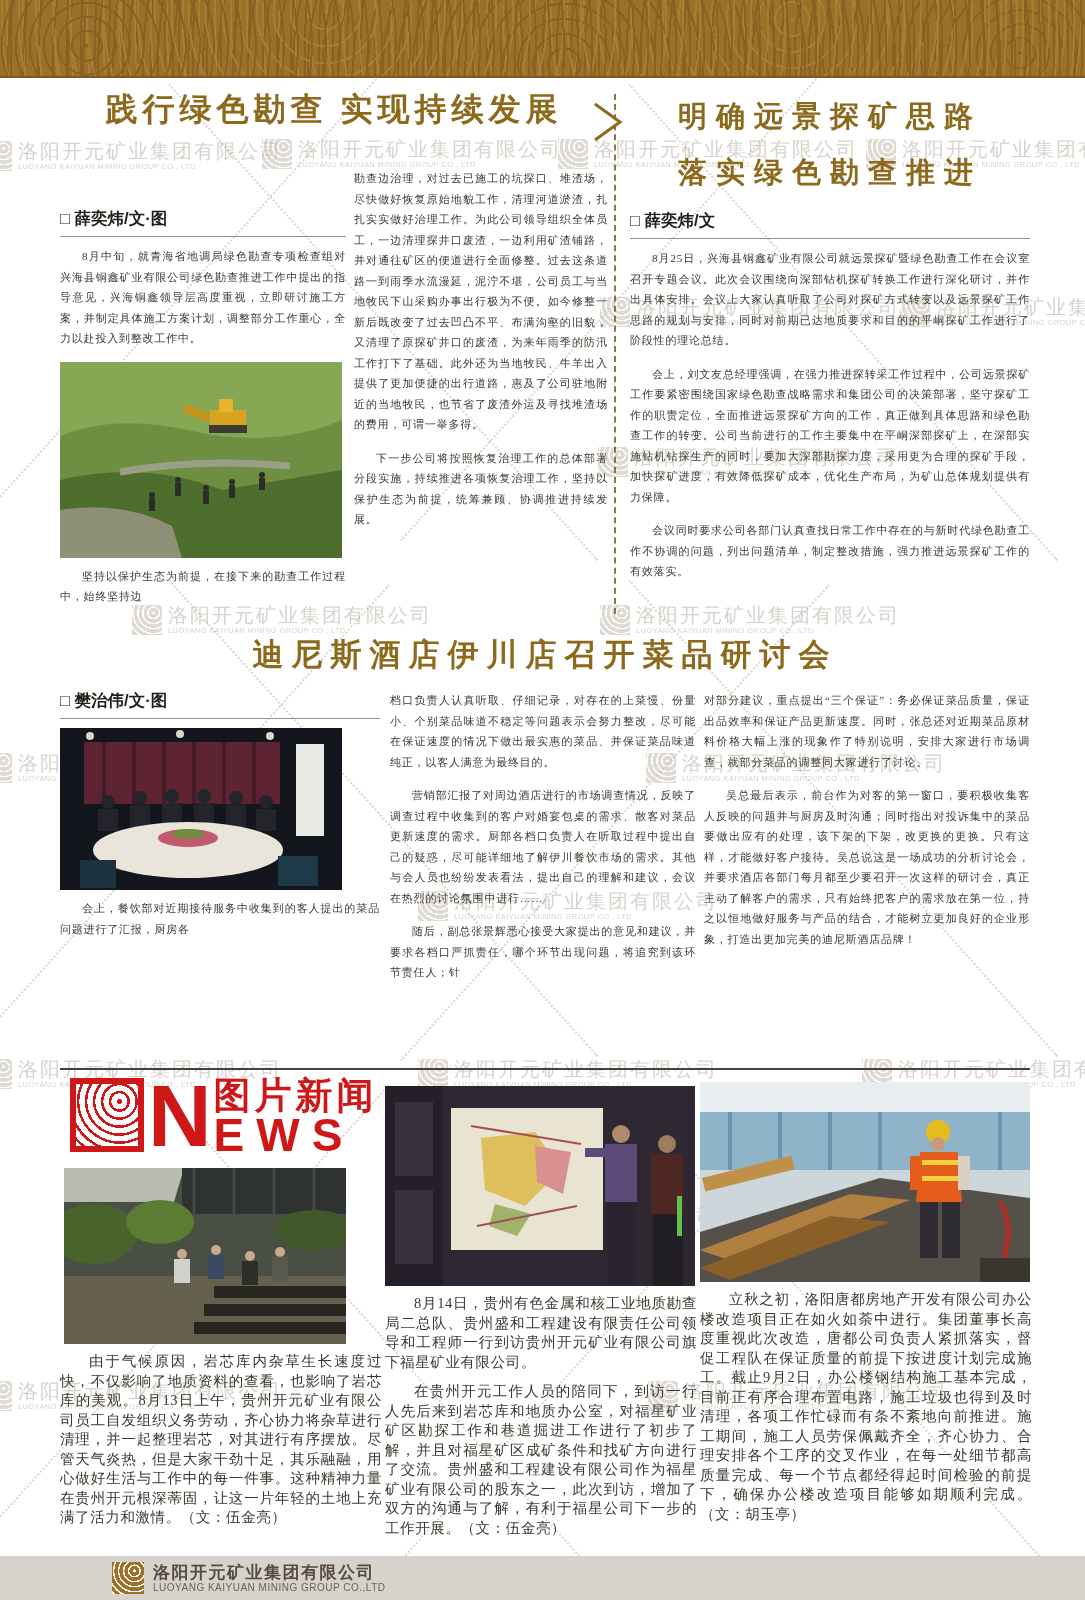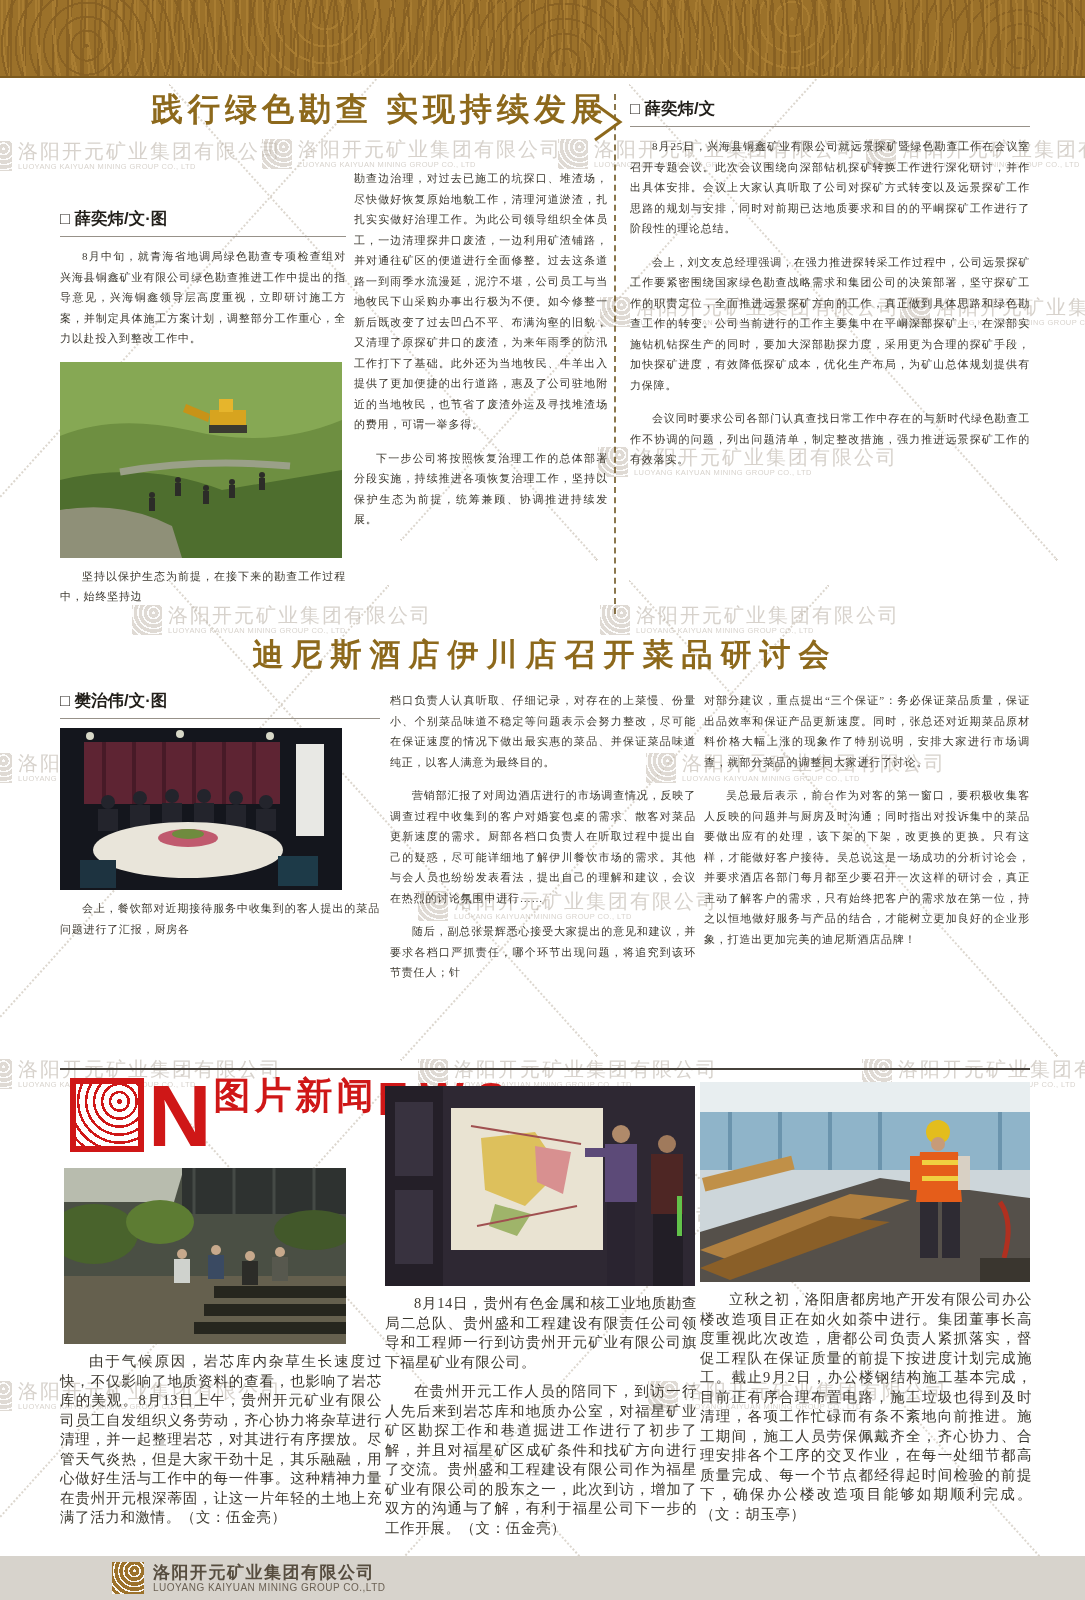--- a/index.html
+++ b/index.html
@@ -28,42 +28,42 @@
   h1{margin:0;font-weight:700;}
   .byline{font-family:"Liberation Sans","DejaVu Sans",sans-serif;font-weight:700;font-size:16.5px;color:#211e19;
           border-bottom:1.5px solid #979189;padding-bottom:6px;margin-bottom:9px;}
   p.body{margin:0 0 13px;font-size:11px;line-height:20.5px;letter-spacing:.8px;text-align:justify;
          text-indent:2em;color:#3c382f;}
   p.noindent{text-indent:0;}
   p.cap{margin:0 0 10px;font-size:14.5px;line-height:19.5px;letter-spacing:.6px;text-align:justify;text-indent:2em;}
   section,.abs{position:absolute;z-index:2;}
   
   .art-left{left:60px;top:88px;width:548px;}
-  .art-left h1{text-align:right;font-size:32px;letter-spacing:5px;}
+  .art-left h1{text-align:center;font-size:32px;letter-spacing:5px;}
   .lcol1{position:absolute;left:0;top:80px;width:286px;margin-top:40px;}
   .lcol2{position:absolute;left:294px;top:80px;width:254px;}
   .vdiv{position:absolute;left:614px;top:94px;height:520px;border-left:2px dashed #6e5420;opacity:.8;z-index:2;}
   .chev{position:absolute;left:590px;top:100px;z-index:3;}
   .art-right{left:630px;top:88px;width:400px;}
   .art-right h1{text-align:center;font-size:29px;letter-spacing:9px;line-height:56px;}
   .art-right .byline{margin-top:10px;}
   
   .art-mid{left:60px;top:634px;width:970px;}
   .art-mid h1{text-align:center;font-size:31px;letter-spacing:8px;}
   .mcol1{position:absolute;left:0;top:56px;width:320px;}
   .mcol2{position:absolute;left:330px;top:56px;width:306px;}
   .mcol3{position:absolute;left:644px;top:56px;width:326px;}
   .photo{display:block;}
   
   .news-rule{position:absolute;left:60px;top:1068px;width:970px;border-top:2px solid #46413b;z-index:2;}
   .news-logo{position:absolute;left:70px;top:1078px;z-index:2;display:flex;align-items:flex-start;}
   .news-mark{width:74px;height:74px;border:6px solid #cf1717;box-sizing:border-box;background:#fff;
              background-image:repeating-radial-gradient(circle at 70% 28%, #cf1717 0 2.5px, rgba(0,0,0,0) 2.5px 8px);}
   .news-n{font-family:"Liberation Sans",sans-serif;font-weight:700;color:#cf1717;font-size:88px;line-height:76px;margin:0 2px 0 4px;}
-  .news-right{display:flex;flex-direction:row;}
+  .news-right{display:flex;flex-direction:column;}
   .news-cn{font-weight:700;color:#cf1717;font-size:37px;line-height:36px;letter-spacing:4px;}
   .news-ews{font-family:"Liberation Sans",sans-serif;font-weight:700;color:#cf1717;font-size:46px;line-height:42px;letter-spacing:12px;}
   
   .footer{position:absolute;left:0;top:1556px;width:1085px;height:44px;background:#d7d3cc;z-index:3;
           display:flex;align-items:center;padding-left:112px;box-sizing:border-box;gap:9px;}
   .f-mark{width:32px;height:32px;background:#9c722b;
           background-image:repeating-radial-gradient(circle at 70% 28%, rgba(255,255,255,.95) 0 1.5px, rgba(0,0,0,0) 1.5px 5px);}
   .f-cn{font-size:17px;font-weight:700;color:#564c3e;letter-spacing:1.5px;line-height:18px;}
   .f-en{font-size:10px;color:#6b6154;letter-spacing:.5px;font-family:Liberation Sans, sans-serif;}
 </style>
@@ -249,20 +249,24 @@
       <p class="body">下一步公司将按照恢复治理工作的总体部署分段实施，持续推进各项恢复治理工作，坚持以保护生态为前提，统筹兼顾、协调推进持续发展。</p>
     </div>
   </section>
 
   <div class="vdiv"></div>
   <svg class="chev" width="36" height="44" viewBox="0 0 36 44">
     <path d="M5 4 L30 22 L5 40" fill="none" stroke="#8d691c" stroke-width="3"></path>
   </svg>
 
   <section class="art-right">
+    <h1 class="gold">
+      <span style="display:block;">明确远景探矿思路</span>
+      <span style="display:block;">落实绿色勘查推进</span>
+    </h1>
     <div class="byline">□ 薛奕炜/文</div>
     <p class="body">8月25日，兴海县铜鑫矿业有限公司就远景探矿暨绿色勘查工作在会议室召开专题会议。此次会议围绕向深部钻机探矿转换工作进行深化研讨，并作出具体安排。会议上大家认真听取了公司对探矿方式转变以及远景探矿工作思路的规划与安排，同时对前期已达地质要求和目的的平峒探矿工作进行了阶段性的理论总结。</p>
     <p class="body">会上，刘文友总经理强调，在强力推进探转采工作过程中，公司远景探矿工作要紧密围绕国家绿色勘查战略需求和集团公司的决策部署，坚守探矿工作的职责定位，全面推进远景探矿方向的工作，真正做到具体思路和绿色勘查工作的转变。公司当前进行的工作主要集中在平峒深部探矿上，在深部实施钻机钻探生产的同时，要加大深部勘探力度，采用更为合理的探矿手段，加快探矿进度，有效降低探矿成本，优化生产布局，为矿山总体规划提供有力保障。</p>
     <p class="body">会议同时要求公司各部门认真查找日常工作中存在的与新时代绿色勘查工作不协调的问题，列出问题清单，制定整改措施，强力推进远景探矿工作的有效落实。</p>
   </section>
 
   <section class="art-mid">
     <h1 class="gold">迪尼斯酒店伊川店召开菜品研讨会</h1>
     <div class="mcol1">
       <div class="byline">□ 樊治伟/文·图</div>

